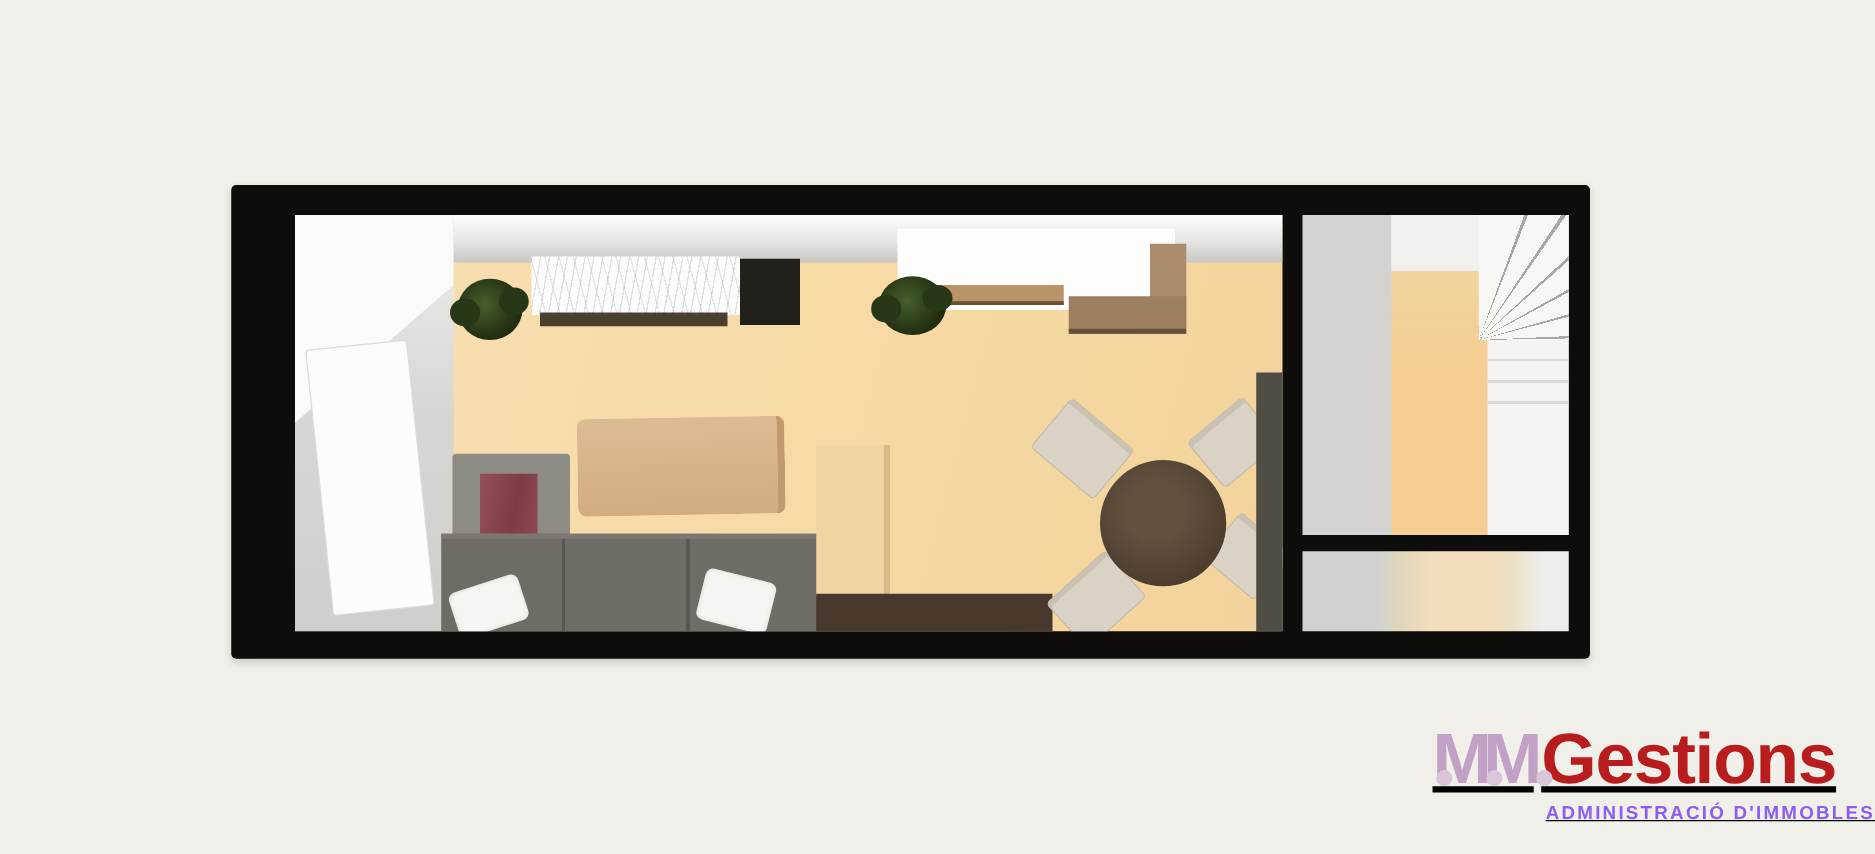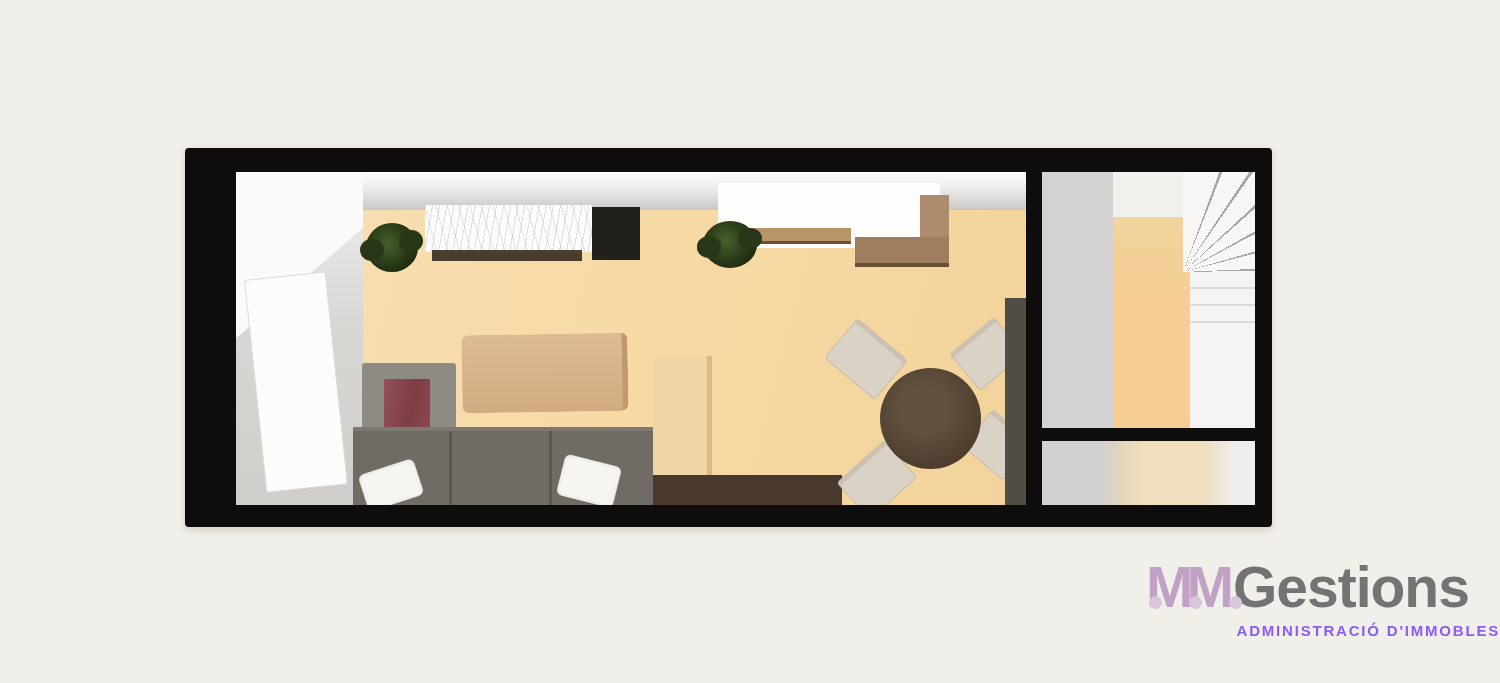--- a/index.html
+++ b/index.html
@@ -72,26 +72,26 @@
   .stair-fan{left:141px;top:0;width:72px;height:100px;
     background:repeating-conic-gradient(from 8deg at 0% 100%, #f8f7f5 0deg 12deg, #a9a7a3 12deg 13.5deg);}
   .stair-steps{left:148px;top:100px;width:65px;height:64px;
     background:repeating-linear-gradient(180deg,transparent 0 15px,#dcdad6 15px 17px);}
 
   
   .room-lower{left:857px;top:293px;width:213px;height:64px;
     background:linear-gradient(90deg,#d2d1cf 0 28%,#ded5bd 36%,#f2debc 48% 72%,#ecdfc4 78%,#efeeec 90%);}
 
   
-  .logo{left:1146px;top:563px;width:354px;height:84px;}
+  .logo{left:1146px;top:583px;width:354px;height:84px;text-decoration:underline;}
   .logo-row{display:flex;align-items:flex-start;line-height:48px;height:52px;white-space:nowrap;}
   .logo-mm{position:relative;font-size:57px;font-weight:bold;letter-spacing:-7px;color:#c1a2c6;padding-right:6px;}
   .logo-dot{position:absolute;width:13px;height:13px;border-radius:50%;background:#d9c6da;top:33px;}
   .d1{left:3px;} .d2{left:43px;} .d3{left:83px;}
-  .logo-brand{font-size:57px;font-weight:bold;letter-spacing:-1px;color:#737373;}
+  .logo-brand{font-size:57px;font-weight:bold;letter-spacing:-1px;color:#b91c1c;}
   .logo-tagline{margin-top:7px;text-align:right;font-size:15px;font-weight:bold;letter-spacing:1.8px;color:#8b5cf6;}
 </style>
 </head>
 <body>
 
 <div class="abs plan">
 
   <div class="abs room-main">
     <div class="abs hall"></div>
     <div class="abs hall-corner"></div>

